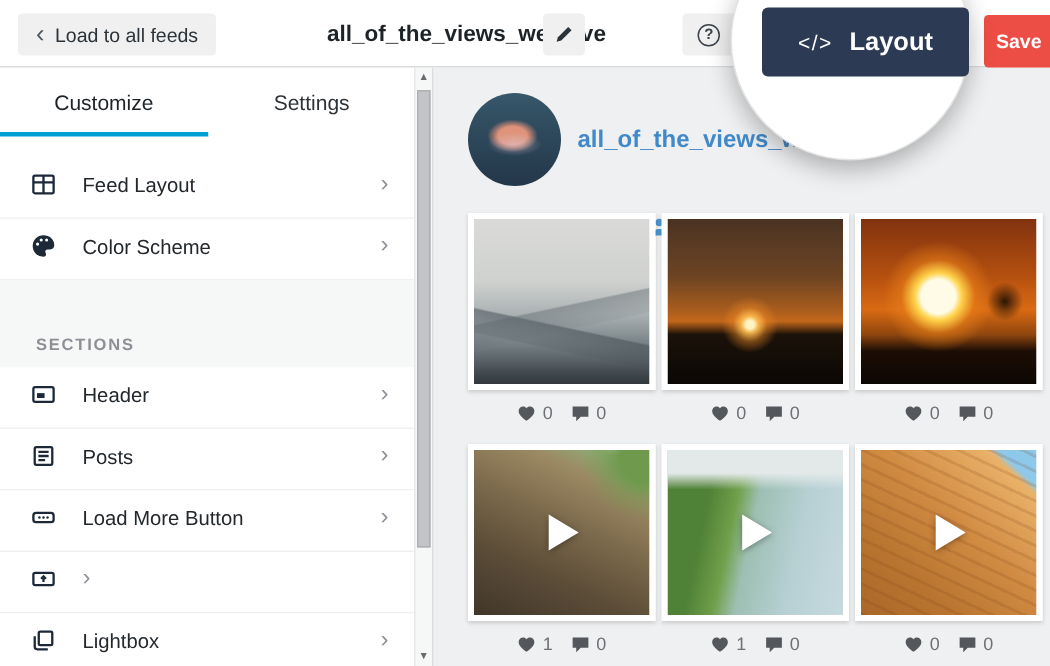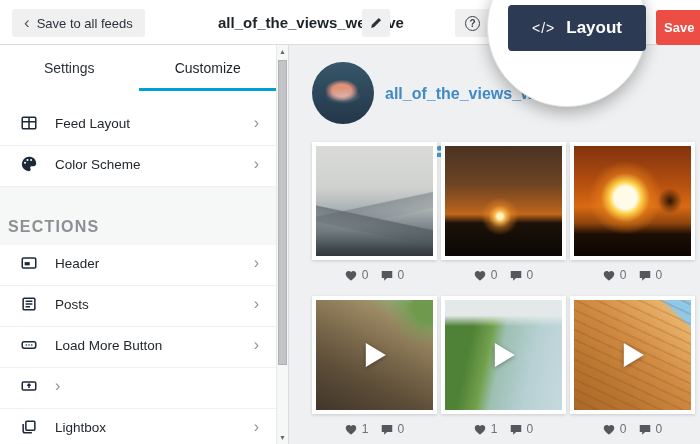--- a/index.html
+++ b/index.html
@@ -39,21 +39,21 @@
   .tab { flex:1; display:flex; align-items:center; justify-content:center; font-size:14px; color:#2c3338;
          cursor:pointer; background:#fff; border:none; font-family:inherit; }
   .tab.active { box-shadow:inset 0 -3px 0 #00a0d2; color:#1d2327; }
   .nav { margin-top:14px; width:277px; }
   .nav-row { height:41px; display:flex; align-items:center; padding:0 18px 4px 20px; border-bottom:1px solid #f0f0f1;
              cursor:pointer; background:#fff; }
   .nav-ic { width:20px; height:20px; margin-right:15px; flex:none; display:flex; align-items:center; }
   .nav-label { flex:1; font-size:13.5px; color:#23282d; }
   .chev { color:#8f9399; font-size:16px; line-height:1; }
   .sections-band { width:277px; height:58px; background:#f6f7f7; display:flex; align-items:flex-end;
-                   padding:0 0 9px 8px; font-size:16px; font-weight:700; letter-spacing:1.2px; color:#8c8f94; }
+                   padding:0 0 9px 24px; font-size:11px; font-weight:700; letter-spacing:1.2px; color:#8c8f94; }
 
   
   .sb { position:absolute; right:0; top:0; width:12px; height:399px; background:#f6f7f7; border-left:1px solid #e8e8e8; }
   .sb-arrow { position:absolute; left:0; width:11px; height:13px; font-size:7px; color:#676b70; text-align:center;
               line-height:13px; cursor:pointer; }
   .sb-up { top:0; } .sb-down { bottom:0; }
   .sb-thumb { position:absolute; left:1px; top:15px; width:9px; height:305px; background:#c3c4c7;
               border:1px solid #aeb0b3; cursor:pointer; }
 
   
@@ -102,21 +102,21 @@
           linear-gradient(to bottom left, #8ec9ea 0 11%, #eab269 14%, #d08a42 45%, #b8742f 75%, #a9672a 100%); }
 
   svg { display:block; }
 </style>
 </head>
 <body>
 
 <div class="topbar">
   <button class="btn-gray back-btn">
     <span class="back-chev">‹</span>
-    <span>Save to all feeds</span>
+    <span>Load to all feeds</span>
   </button>
   <div class="feed-title">all_of_the_views_we_love</div>
   <button class="edit-btn">
     <span>
       <svg width="14" height="14" viewBox="0 0 20 20">
           <path d="M3 17l1.2-4.4L14 2.8l3.2 3.2L7.4 15.8 3 17z" fill="#2c3338"></path>
         </svg>
     </span>
   </button>
   <button class="btn-gray help-btn">
@@ -127,22 +127,22 @@
 
 <div class="spotlight"></div>
 <button class="embed-btn">
   <span class="embed-code">&lt;/&gt;</span>
   <span>Layout</span>
 </button>
 <button class="save-btn">Save</button>
 
 <div class="sidebar">
   <div class="tabs">
+    <button class="tab active">Customize</button>
     <button class="tab">Settings</button>
-    <button class="tab active">Customize</button>
   </div>
 
   <div class="nav">
     <div class="nav-row">
       <span class="nav-ic">
         <svg width="18" height="18" viewBox="0 0 20 20" fill="none" stroke="#1d2939" stroke-width="1.7">
           <rect x="2.5" y="3.5" width="15" height="13" rx="1.2"></rect>
             <path d="M2.5 8.5h15M10 3.5v13"></path>
           </svg>
       </span>

